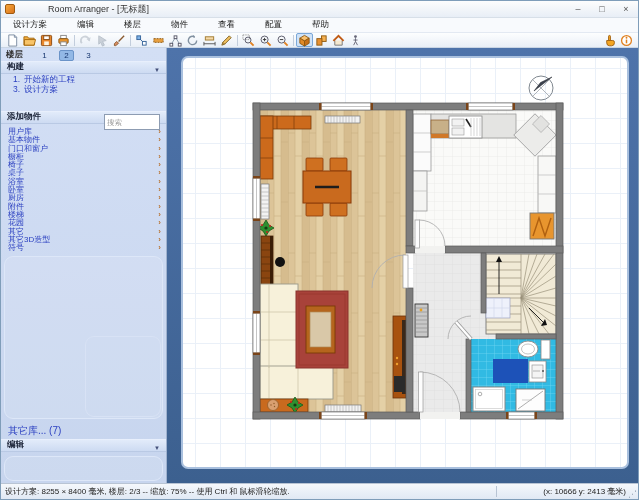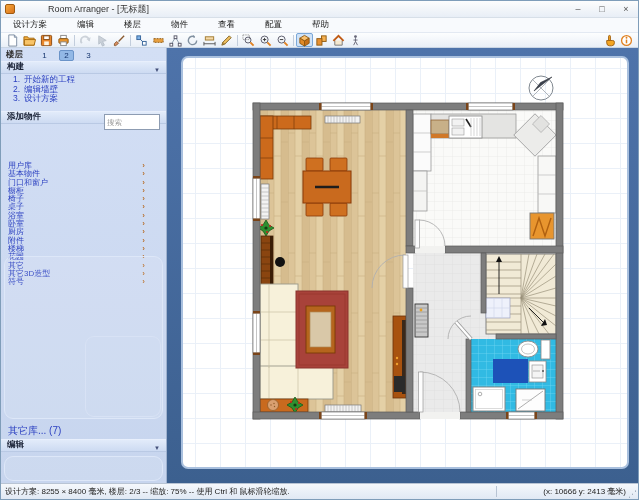--- a/index.html
+++ b/index.html
@@ -35,21 +35,21 @@
   .floor-tab { font-size:8px; color:#17366e; width:15px; text-align:center; border-radius:2px; margin-right:7px; line-height:11px; }
   .floor-tab.active { background:#92b8e6; border:1px solid #6a93c8; line-height:9px; }
   .sec-header { position:absolute; left:0; right:0; height:13px; display:flex; align-items:flex-end; padding:0 6px; font-size:8.5px; font-weight:600; color:#1c2438;
     background:linear-gradient(180deg,#e2ebfa,#cddbf2); border-top:1px solid #e8effc; border-bottom:1px solid #b9c9e4; }
   .sec-header .tri { margin-left:auto; font-size:6px; color:#44507a; }
   .build-steps { position:absolute; top:27px; left:12px; right:4px; }
   .build-step { font-size:8.5px; color:#2a3fc0; height:9.6px; line-height:9.6px; cursor:default; white-space:nowrap; }
   .build-step .n { margin-right:4px; }
   .search-input { position:absolute; right:6px; top:2px; width:56px; height:16px; border:1px solid #8d9cb2; background:#fff; font-size:7.5px; padding:0 2px; color:#333; }
   .search-input::placeholder { color:#9a9a9a; }
-  .cats { position:absolute; top:80px; left:7px; right:21px;margin-top:34px; }
+  .cats { position:absolute; top:80px; left:7px; right:5px; }
   .cat-row { height:8.3px; display:flex; align-items:center; cursor:default; }
   .cat-label { font-size:8px; color:#2a3fc0; line-height:8.3px; white-space:nowrap; }
   .cat-chev { margin-left:auto; font-size:8px; font-weight:bold; color:#b87333; line-height:8.3px; }
   .panel { position:absolute; border:1px solid #dde7f8; border-radius:9px; background:rgba(255,255,255,0.10); }
   .panel-inner { position:absolute; border:1px solid #d8e2f5; border-radius:9px; }
   .more-link { position:absolute; top:376px; left:7px; font-size:10px; color:#2a3fc0; cursor:default; }
 
   
   .canvas { flex:1 1 auto; position:relative; background:linear-gradient(180deg,#4e73aa,#3c608f); min-width:0; }
   .page { position:absolute; left:14px; top:8px; right:9px; bottom:14px; background:#fff; border:2px solid #a9c0de; border-radius:7px;
@@ -248,21 +248,20 @@
         <span class="floor-tab">3</span>
       </div>
 
       <div class="sec-header" style="top:13px;">
         <span>构建</span>
         <span class="tri">▼</span>
       </div>
 
       <div class="build-steps">
         <div class="build-step"><span class="n">1.</span><span>开始新的工程</span></div>
-        <div class="build-step"><span class="n">2.</span><span>编辑墙壁</span></div>
         <div class="build-step"><span class="n">3.</span><span>设计方案</span></div>
       </div>
 
       <div class="sec-header" style="top:63px;">
         <span>添加物件</span>
         <input class="search-input" type="text" placeholder="搜索" style="">
       </div>
 
       <div class="cats">
         <div class="cat-row">

